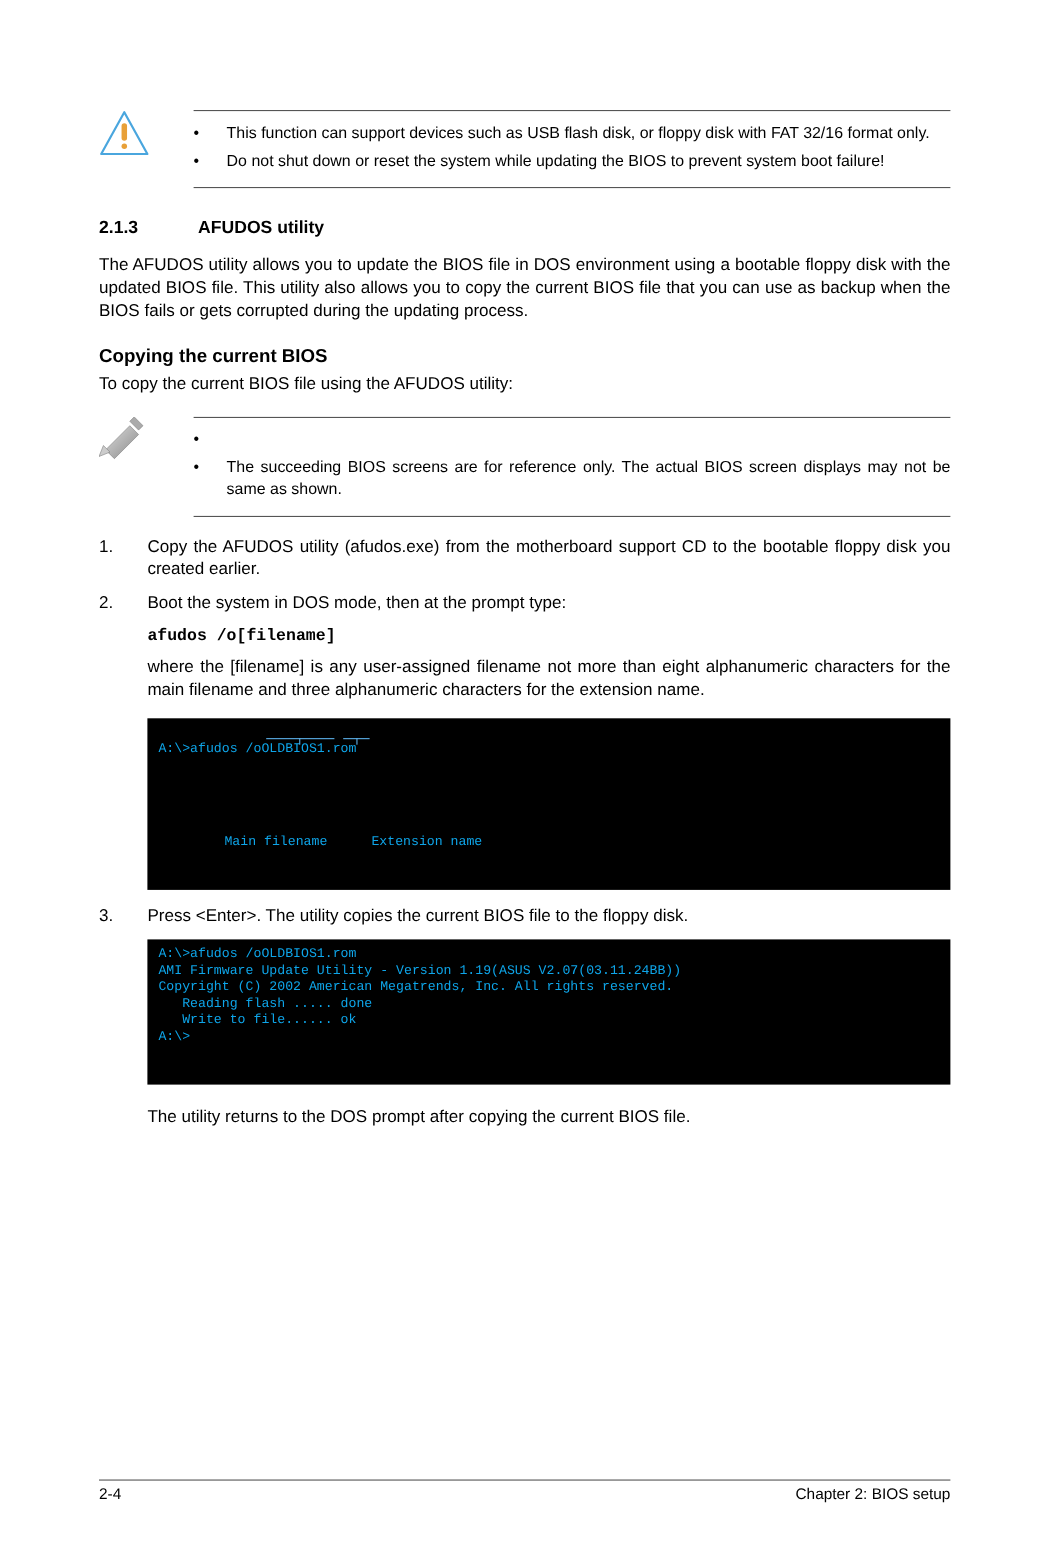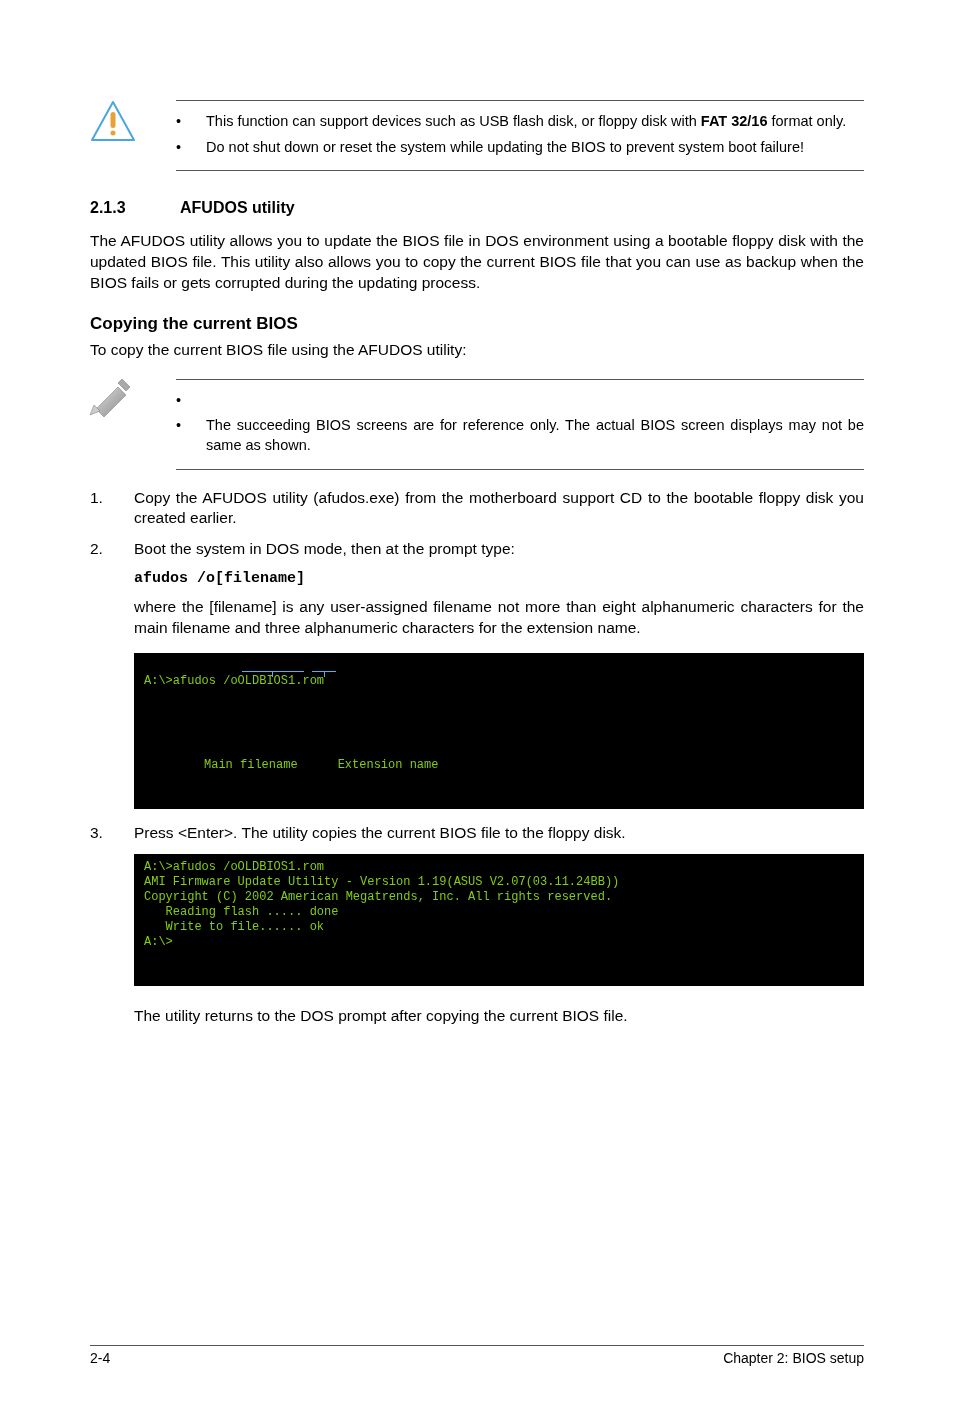--- a/index.html
+++ b/index.html
@@ -88,21 +88,21 @@
     font-weight: bold;
     font-size: 15px;
   }
   .indent-block {
     margin-left: 44px;
     margin-top: 6px;
     margin-bottom: 10px;
   }
   .terminal {
     background: #000;
-    color: #84cc16;
+    color: #0ea5e9;
     font-family: "Courier New", monospace;
     font-size: 12px;
     padding: 6px 10px;
     margin: 8px 0 8px 44px;
     white-space: pre;
     line-height: 1.25;
     position: relative;
   }
   .terminal.tall { min-height: 120px; }
   .term-labels {
@@ -122,21 +122,21 @@
   .ul1 { left: 108px; width: 62px; top: 18px; }
   .ul2 { left: 178px; width: 24px; top: 18px; }
   .tick {
     position: absolute;
     width: 1px;
     height: 6px;
     background: #5bb0e8;
   }
   .tick1 { left: 138px; top: 18px; }
   .tick2 { left: 190px; top: 18px; }
-  .bold { font-weight: bold; }
+  .bold { font-weight: normal; }
   .footer {
     position: absolute;
     bottom: 40px;
     left: 90px;
     right: 90px;
     border-top: 1px solid #555;
     padding-top: 4px;
     font-size: 14px;
     display: flex;
     justify-content: space-between;

